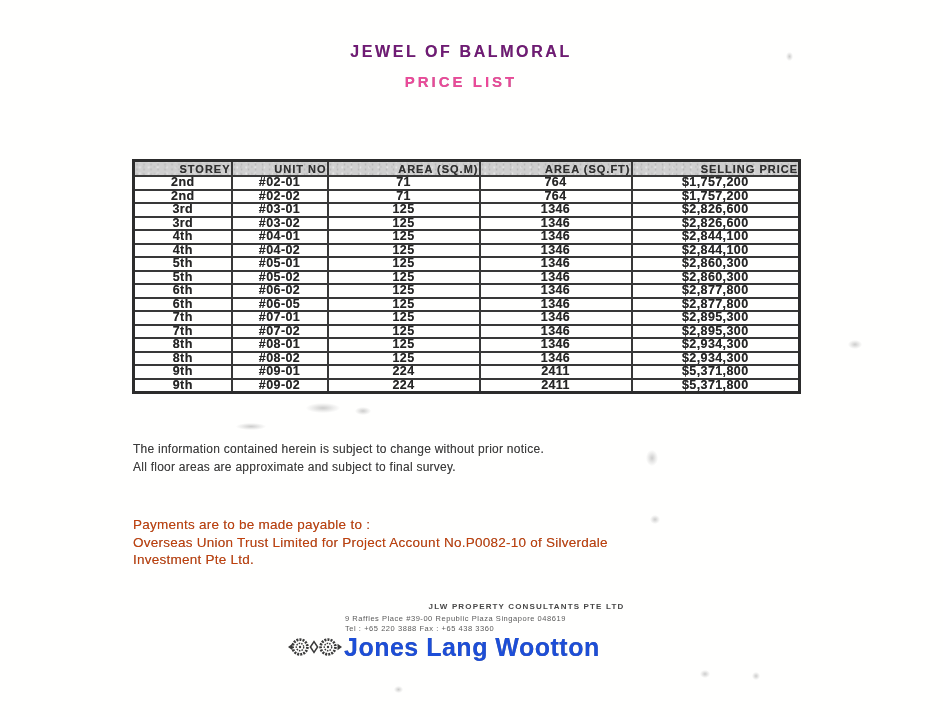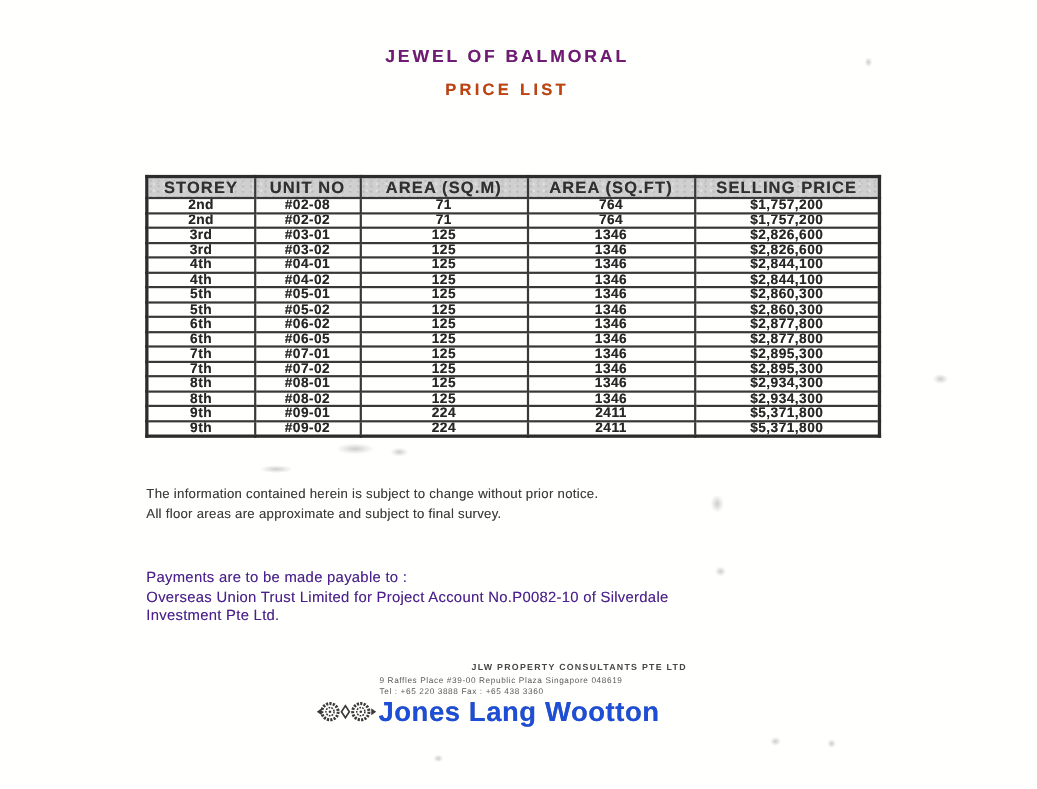--- a/index.html
+++ b/index.html
@@ -33,21 +33,21 @@
     letter-spacing: 2.6px;
     line-height: 18px;
     color: #701a75;
     text-shadow: 0 0 0.5px rgba(70,70,70,0.55);
   }
   .subtitle {
     margin-top: 12px;
     font-size: 15px;
     font-weight: bold;
     letter-spacing: 3px;
-    color: #c2410c;
+    color: #ec4899;
     text-shadow: 0 0 0.5px rgba(70,70,70,0.55);
   }
 
   
   table.price-table {
     position: absolute;
     left: 132px;
     top: 159px;
     width: 666px;
     border-collapse: collapse;
@@ -58,30 +58,31 @@
     border: 2px solid #383838;
     text-align: center;
     vertical-align: middle;
     padding: 0;
     font-weight: bold;
     white-space: nowrap;
     overflow: hidden;
   }
   .price-table th {
     height: 13px;
-    font-size: 15px;
+    font-size: 11px;
     letter-spacing: 1px;
     color: #303030;
     background-color: #cfcfcf;
     background-image:
       radial-gradient(circle at 22% 38%, #b9b9b9 0.6px, transparent 1.3px),
       radial-gradient(circle at 71% 62%, #c2c2c2 0.6px, transparent 1.3px),
       radial-gradient(circle at 48% 80%, #e4e4e4 0.7px, transparent 1.4px);
     background-size: 7px 5px, 11px 7px, 9px 6px;
     text-shadow: 0 0 0.5px rgba(40,40,40,0.6);
+    text-align: right;
   }
   .price-table td {
     height: 11.5px;
     font-size: 12.5px;
     line-height: 11px;
     color: #262626;
     letter-spacing: 0.4px;
     text-shadow: 0 0 0.5px rgba(40,40,40,0.55);
   }
 
@@ -97,21 +98,21 @@
     text-shadow: 0 0 0.4px rgba(70,70,70,0.5);
   }
 
   
   .payment {
     position: absolute;
     left: 133px;
     top: 516px;
     font-size: 13.5px;
     line-height: 17.6px;
-    color: #4c1d95;
+    color: #c2410c;
     letter-spacing: 0.25px;
     text-shadow: 0 0 0.4px rgba(70,70,70,0.5);
   }
 
   
   .footer {
     position: absolute;
     left: 288px;
     top: 602px;
     width: 420px;
@@ -195,21 +196,21 @@
         <th>STOREY</th>
         <th>UNIT NO</th>
         <th>AREA (SQ.M)</th>
         <th>AREA (SQ.FT)</th>
         <th>SELLING PRICE</th>
       </tr>
     </thead>
     <tbody>
         <tr>
       <td>2nd</td>
-      <td>#02-08</td>
+      <td>#02-01</td>
       <td>71</td>
       <td>764</td>
       <td>$1,757,200</td>
     </tr>
         <tr>
       <td>2nd</td>
       <td>#02-02</td>
       <td>71</td>
       <td>764</td>
       <td>$1,757,200</td>

